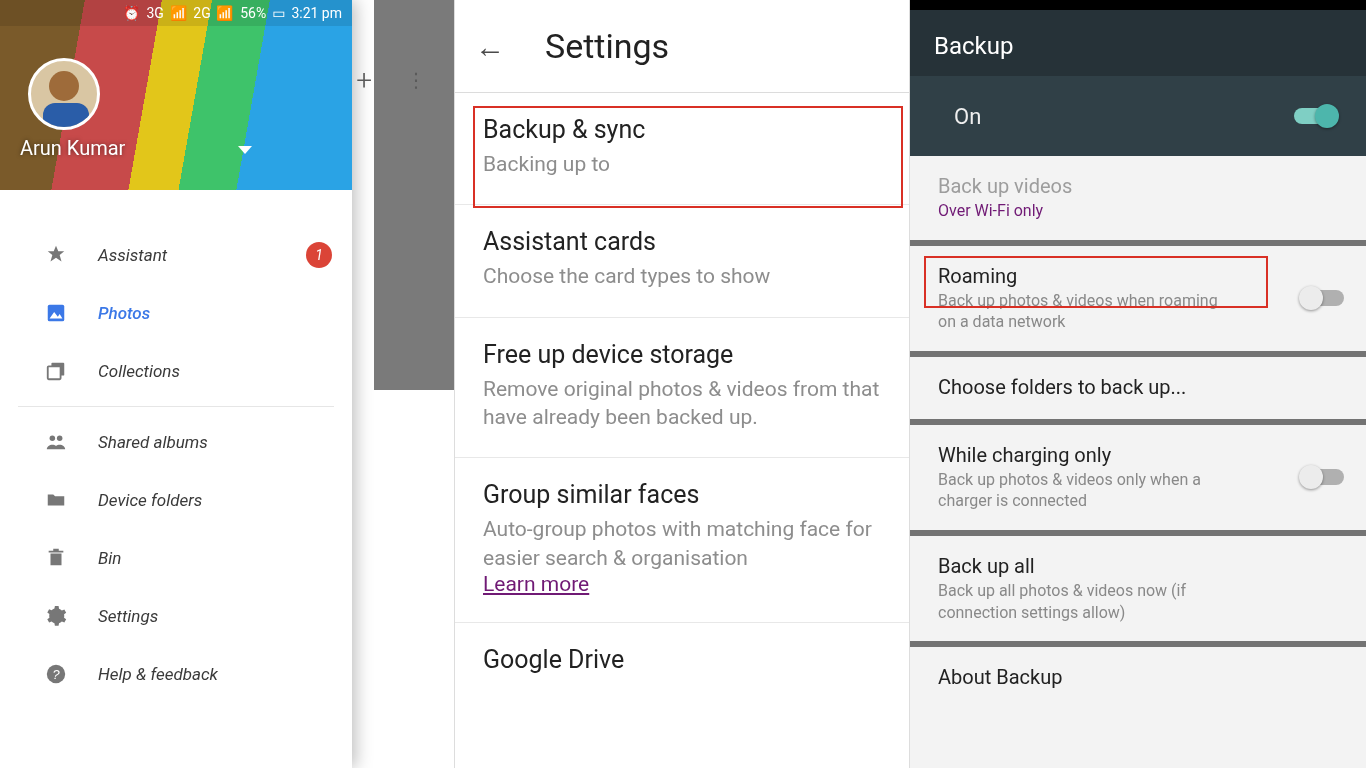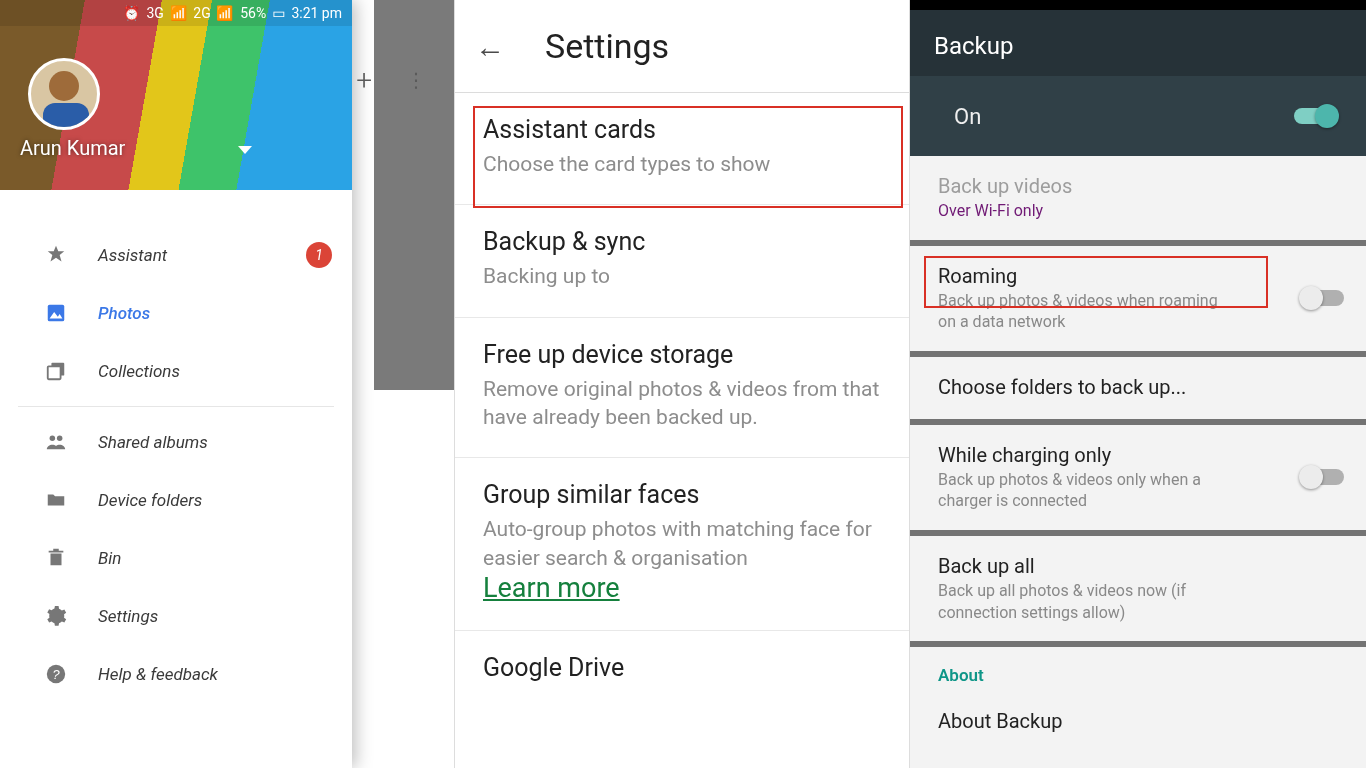--- a/index.html
+++ b/index.html
@@ -39,21 +39,21 @@
   
   .p2-appbar { height:92px; display:flex; align-items:center; padding:0 20px; gap:40px;}
   .p2-back { font-size:30px; color:#4a4a4a;}
   .p2-title { font-size:34px; color:#222; font-weight:400;}
   .p2-divider { height:1px; background:#dcdcdc;}
   .p2-list { }
   .p2-item { padding:22px 28px 26px 28px; border-bottom:1px solid #e8e8e8;}
   .p2-item .t { font-size:25px; color:#222; margin-bottom:6px;}
   .p2-item .s { font-size:21px; color:#8d8d8d; line-height:1.35;}
   .p2-item .s2 { font-size:21px; color:#8d8d8d; line-height:1.35;}
-  .learn { color:#15803d; text-decoration:underline; font-size:27px;}
+  .learn { color:#701a75; text-decoration:underline; font-size:21px;}
   .p2-backup-box { position:absolute; top:106px; left:18px; width:430px; height:102px; pointer-events:none;}
 
   
   .p3-black { height:10px; background:#000;}
   .p3-appbar { height:66px; background:#263238; color:#fff; display:flex; align-items:flex-end; padding:16px 24px; font-size:24px;}
   .p3-on-row { height:80px; background:#304047; display:flex; align-items:center; justify-content:space-between; padding:0 30px 0 44px; color:#eee; font-size:22px;}
   .p3-body { background:#f3f3f3; height:calc(768px - 156px);}
   .p3-item { padding:18px 28px 18px 28px; border-bottom:6px solid #737373; position:relative;}
   .p3-item .t { font-size:20px; color:#222; margin-bottom:2px;}
   .p3-item .s { font-size:16px; color:#898989; line-height:1.35; max-width:300px;}
@@ -182,26 +182,26 @@
 
   <div class="panel panel2">
     <div class="p2-appbar">
       <span class="p2-back">←</span>
       <span class="p2-title">Settings</span>
     </div>
     <div class="p2-divider"></div>
 
     <div class="p2-list">
       <div class="p2-item">
+        <div class="t">Backup &amp; sync</div>
+        <div class="s">Backing up to</div>
+      </div>
+      <div class="p2-item">
         <div class="t">Assistant cards</div>
         <div class="s">Choose the card types to show</div>
-      </div>
-      <div class="p2-item">
-        <div class="t">Backup &amp; sync</div>
-        <div class="s">Backing up to</div>
       </div>
       <div class="p2-item">
         <div class="t">Free up device storage</div>
         <div class="s">Remove original photos &amp; videos from that have already been backed up.</div>
       </div>
       <div class="p2-item">
         <div class="t">Group similar faces</div>
         <div class="s2">Auto-group photos with matching face for easier search &amp; organisation</div>
         <a class="learn">Learn more</a>
       </div>
@@ -243,21 +243,20 @@
         <div class="t">While charging only</div>
         <div class="s">Back up photos &amp; videos only when a charger is connected</div>
         <div class="toggle p3-toggle-pos">
             <div class="knob"></div>
           </div>
       </div>
       <div class="p3-item">
         <div class="t">Back up all</div>
         <div class="s">Back up all photos &amp; videos now (if connection settings allow)</div>
       </div>
-      <div class="p3-section">About</div>
       <div class="p3-item" style="border-bottom:none;">
         <div class="t">About Backup</div>
       </div>
     </div>
     <div class="red-box p3-choose-box"></div>
   </div>
 
 </div>
 
 </body></html>

